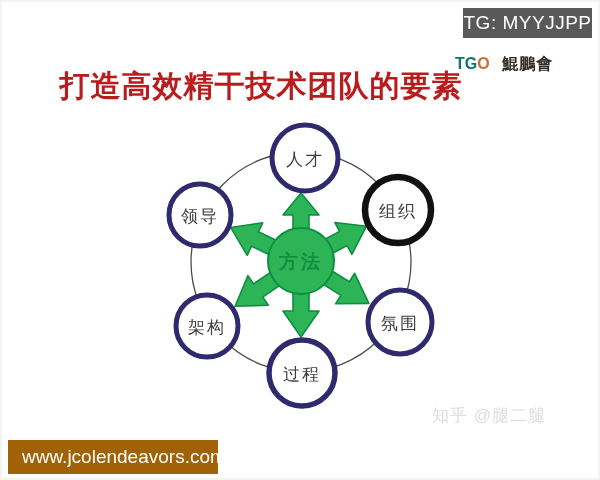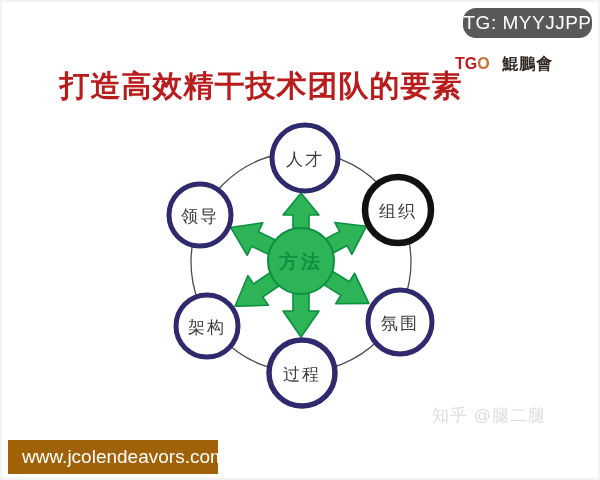--- a/index.html
+++ b/index.html
@@ -15,21 +15,20 @@
   .tg-badge {
     position: absolute;
     left: 463px; top: 8px;
     width: 129px; height: 30px;
     background: #595959;
     color: #ffffff;
     font-size: 19px;
     line-height: 30px;
     text-align: center;
     letter-spacing: 0.5px;
-    border-radius: 13px;
   }
   .title {
     position: absolute;
     left: 40px; top: 50px;
     width: 410px;
     margin: 16px;
     text-align: center;
     font-family: "Liberation Serif", "DejaVu Serif", serif;
     font-weight: bold;
     font-size: 30px;
@@ -39,21 +38,21 @@
   .tgo-logo {
     position: absolute;
     left: 455px; top: 54px;
     font-size: 16px;
     white-space: nowrap;
   }
   .tgo-logo .logo-tg {
     font-family: "Liberation Sans", sans-serif;
     font-weight: bold;
     font-stretch: condensed;
-    color: #b91c1c;
+    color: #0f766e;
     letter-spacing: 0px;
   }
   .tgo-logo .logo-o {
     font-family: "Liberation Sans", sans-serif;
     font-weight: bold;
     color: #c8703a;
   }
   .tgo-logo .logo-cn {
     font-family: "Liberation Serif", "DejaVu Serif", serif;
     font-weight: bold;

